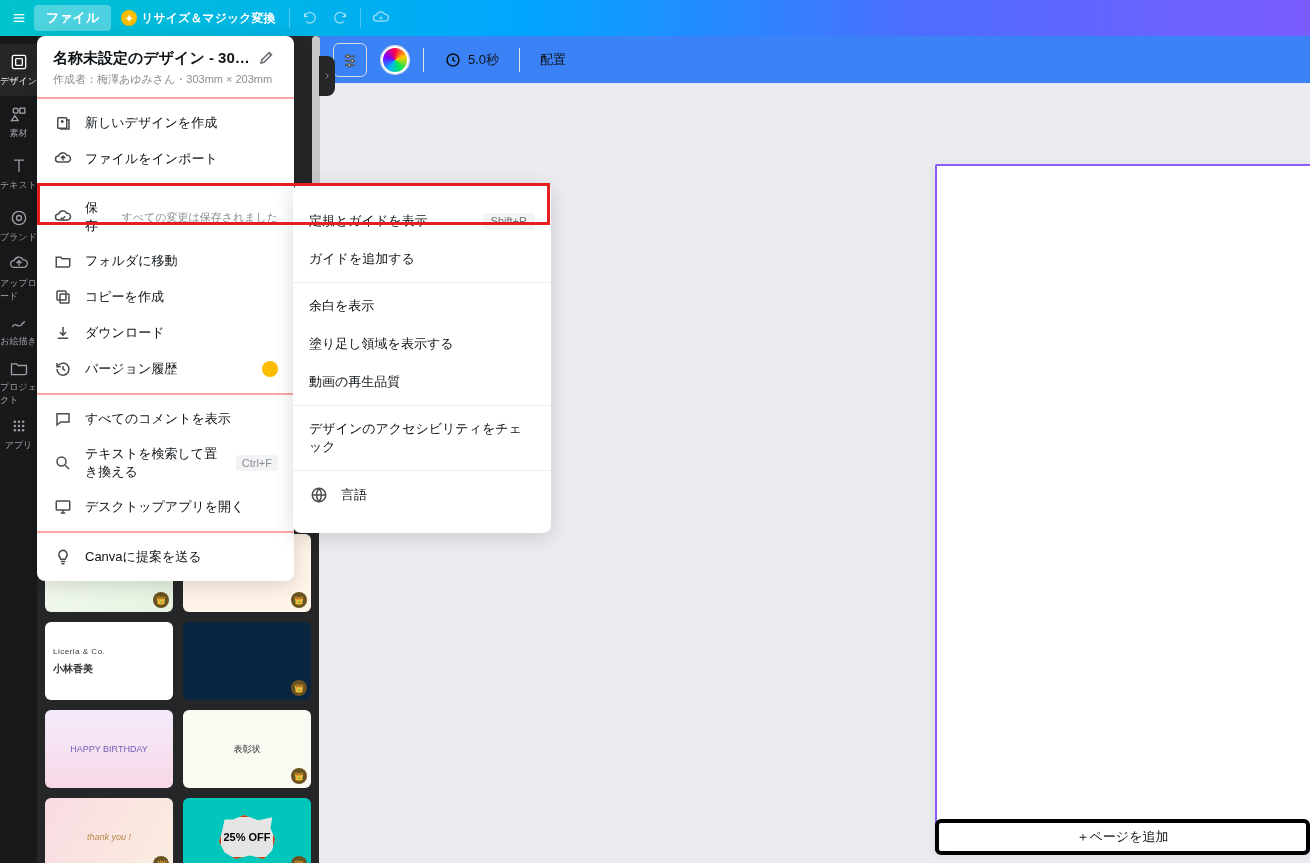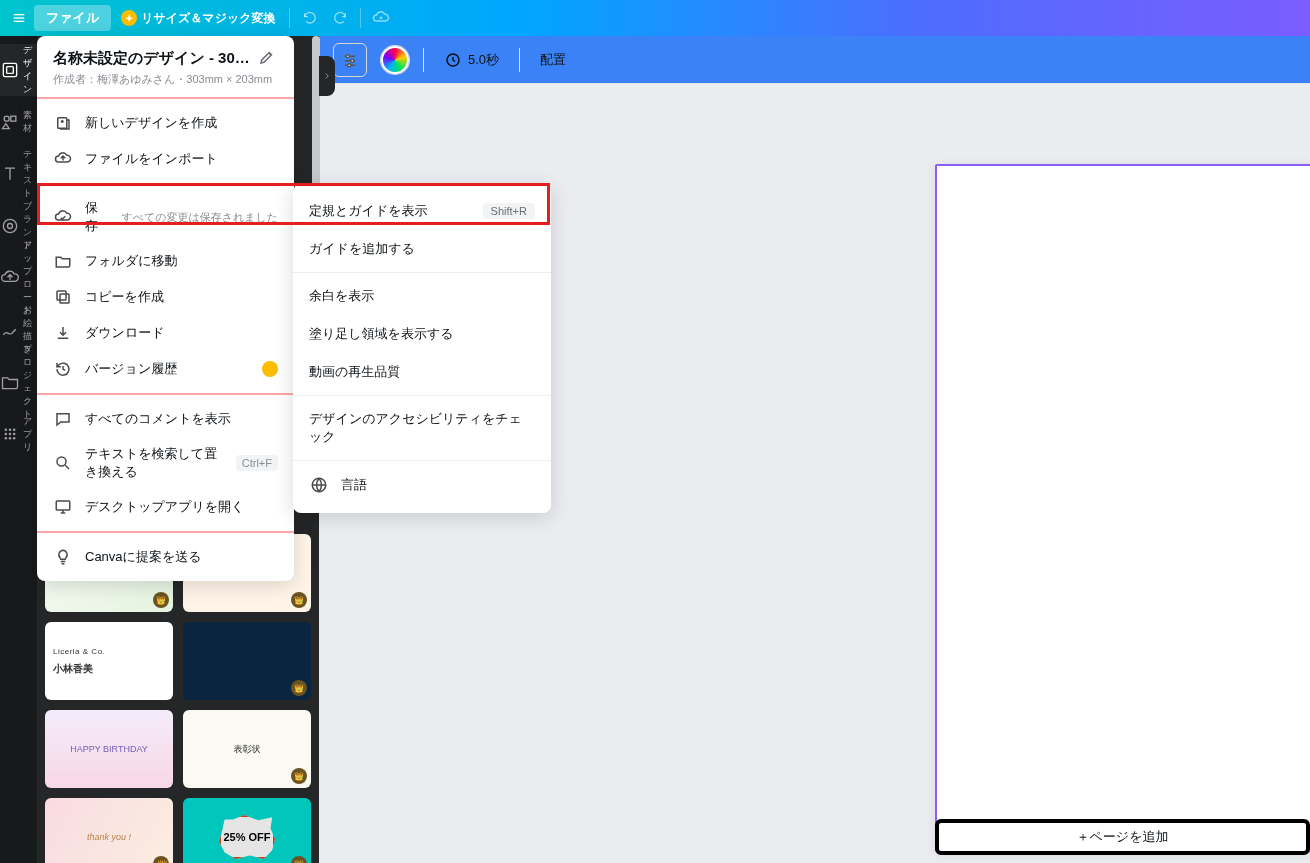--- a/index.html
+++ b/index.html
@@ -8,21 +8,21 @@
 .topbar { height: 36px; background: linear-gradient(90deg, #00c4cc 0%, #00a6ff 40%, #4d6dff 70%, #7b5cff 100%); display: flex; align-items: center; padding: 0 6px; gap: 2px; }
 .hamburger { width: 26px; height: 26px; display: flex; align-items: center; justify-content: center; color: #fff; cursor: pointer; border-radius: 4px; }
 .file-btn { background: rgba(255,255,255,0.3); color: #fff; border: none; padding: 4px 12px; border-radius: 4px; font-size: 13px; font-weight: 600; cursor: pointer; }
 .resize-btn { display: flex; align-items: center; gap: 4px; color: #fff; font-size: 12px; font-weight: 600; padding: 4px 8px; cursor: pointer; border-radius: 4px; }
 .crown-icon { width: 16px; height: 16px; background: #fcbd00; border-radius: 50%; display: inline-flex; align-items: center; justify-content: center; font-size: 10px; color: #fff; }
 .top-icon { width: 28px; height: 28px; display: flex; align-items: center; justify-content: center; color: rgba(255,255,255,0.55); cursor: pointer; border-radius: 4px; }
 .top-divider { width: 1px; height: 20px; background: rgba(255,255,255,0.3); margin: 0 4px; }
 
 .main-wrap { display: flex; height: 827px; }
 .left-rail { width: 37px; background: #18191b; display: flex; flex-direction: column; align-items: center; padding-top: 8px; }
-.rail-item { width: 37px; height: 52px; display: flex; flex-direction: row; align-items: center; justify-content: center; gap: 3px; color: #a0a0a4; font-size: 9px; cursor: pointer; }
+.rail-item { width: 37px; height: 52px; display: flex; flex-direction: column; align-items: center; justify-content: center; gap: 3px; color: #a0a0a4; font-size: 9px; cursor: pointer; }
 .rail-item.active { color: #fff; background: #252627; }
 .rail-icon { width: 20px; height: 20px; display: flex; align-items: center; justify-content: center; }
 .rail-item svg { width: 20px; height: 20px; }
 
 .template-panel { width: 282px; background: #252627; position: relative; }
 .collapse-handle { position: absolute; right: 0; top: 20px; width: 16px; height: 40px; background: #252627; border-radius: 0 8px 8px 0; display: flex; align-items: center; justify-content: center; color: #aaa; transform: translateX(16px); cursor: pointer; z-index: 3; }
 .template-grid { position: absolute; top: 490px; left: 0; right: 0; bottom: 0; padding: 8px; display: grid; grid-template-columns: 1fr 1fr; gap: 10px; overflow: hidden; }
 .tpl-card { background: #fff; border-radius: 6px; height: 78px; position: relative; font-size: 9px; display: flex; align-items: center; justify-content: center; color: #333; overflow: hidden; }
 .tpl-card .pro-badge { position: absolute; right: 4px; bottom: 4px; width: 16px; height: 16px; background: #6b5321; border-radius: 50%; display: flex; align-items: center; justify-content: center; font-size: 8px; }
 .tpl-green { background: linear-gradient(135deg, #f6fbf4, #e5f3e0); }
@@ -45,21 +45,21 @@
 .fd-item { display: flex; align-items: center; gap: 12px; padding: 8px 16px; font-size: 13px; color: #0d1216; cursor: pointer; position: relative; }
 .fd-item.hovered { background: #f2f3f5; }
 .fd-item-icon { width: 20px; height: 20px; display: flex; align-items: center; justify-content: center; color: #4a4b4e; }
 .fd-item-text { flex: 1; }
 .fd-item-right { font-size: 11px; color: #8a8d93; }
 .fd-arrow { color: #6b6e76; }
 .fd-pro { width: 16px; height: 16px; background: #fcbd00; border-radius: 50%; }
 
 .red-box { position: absolute; border: 3px solid #e51f1f; pointer-events: none; z-index: 60; }
 
-.submenu { position: absolute; left: 256px; top: 148px; width: 258px; background: #fff; border-radius: 8px; box-shadow: 0 4px 20px rgba(0,0,0,0.15); z-index: 55; padding: 8px 0; }
+.submenu { position: absolute; left: 256px; top: 148px; width: 258px; background: #fff; border-radius: 8px; box-shadow: 0 4px 20px rgba(0,0,0,0.15); z-index: 55; padding: 18px 0; }
 .sub-item { display: flex; align-items: center; gap: 12px; padding: 10px 16px; font-size: 13px; color: #0d1216; cursor: pointer; }
 .sub-item-text { flex: 1; }
 .sub-kbd { background: #f2f3f5; border-radius: 4px; padding: 2px 8px; font-size: 11px; color: #6b6e76; }
 .sub-divider { height: 1px; background: #eceded; margin: 4px 0; }
 .sub-icon { width: 20px; height: 20px; display: flex; align-items: center; justify-content: center; color: #4a4b4e; }
 
 .canvas-area { flex: 1; background: #ebecf0; display: flex; flex-direction: column; }
 .canvas-toolbar { height: 48px; background: #3b82f6; border-bottom: 1px solid #e5e6e8; display: flex; align-items: center; padding: 0 14px; gap: 10px; }
 .adjust-btn { width: 34px; height: 34px; border: 1px solid #d8d9db; border-radius: 6px; display: flex; align-items: center; justify-content: center; cursor: pointer; color: #555; margin-right: 4px; }
 .color-swatch { width: 28px; height: 28px; border-radius: 50%; background: conic-gradient(#ff004c,#ffcd00,#00e756,#00b4ff,#7a00ff,#ff004c); cursor: pointer; border: 2px solid #fff; box-shadow: 0 0 0 1px #ddd; }

